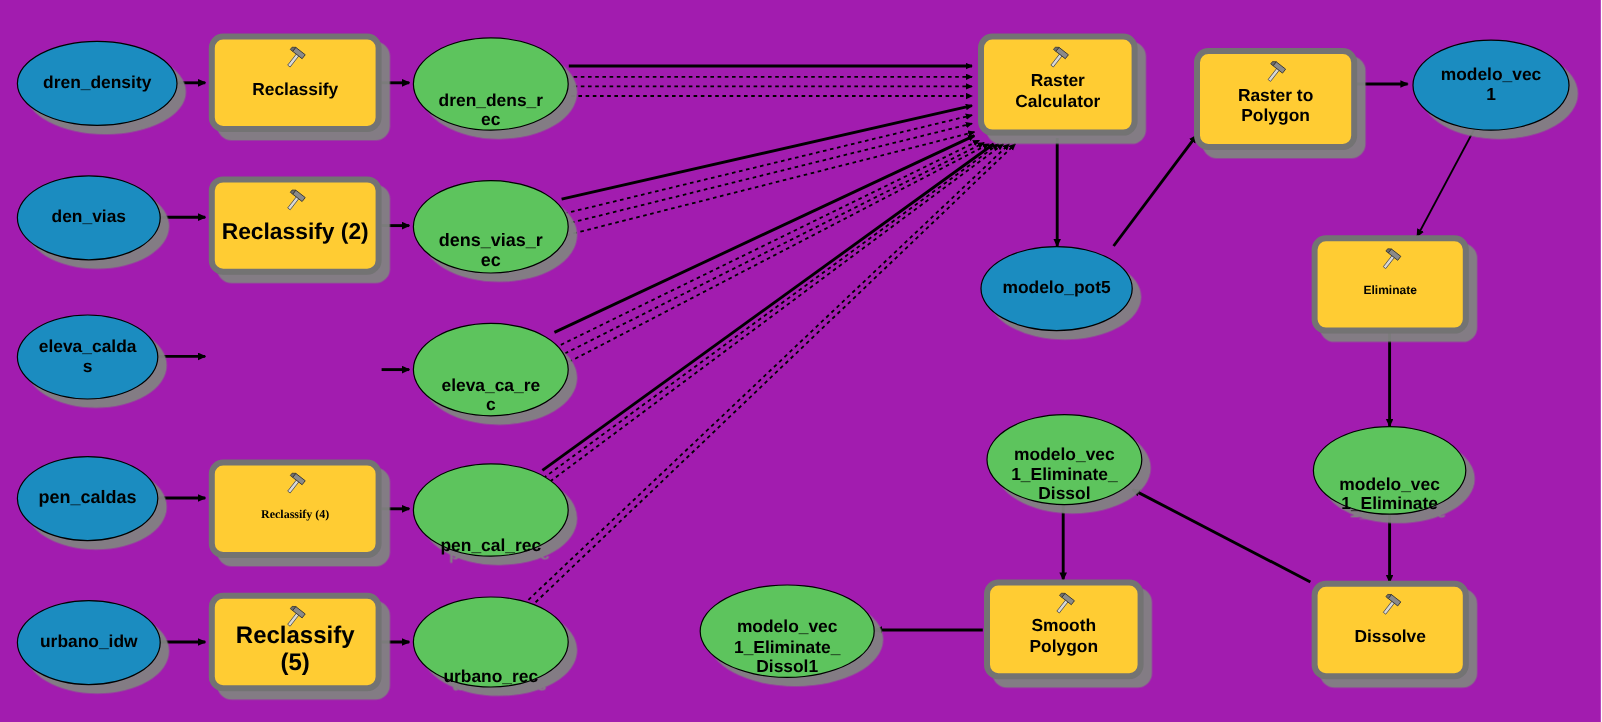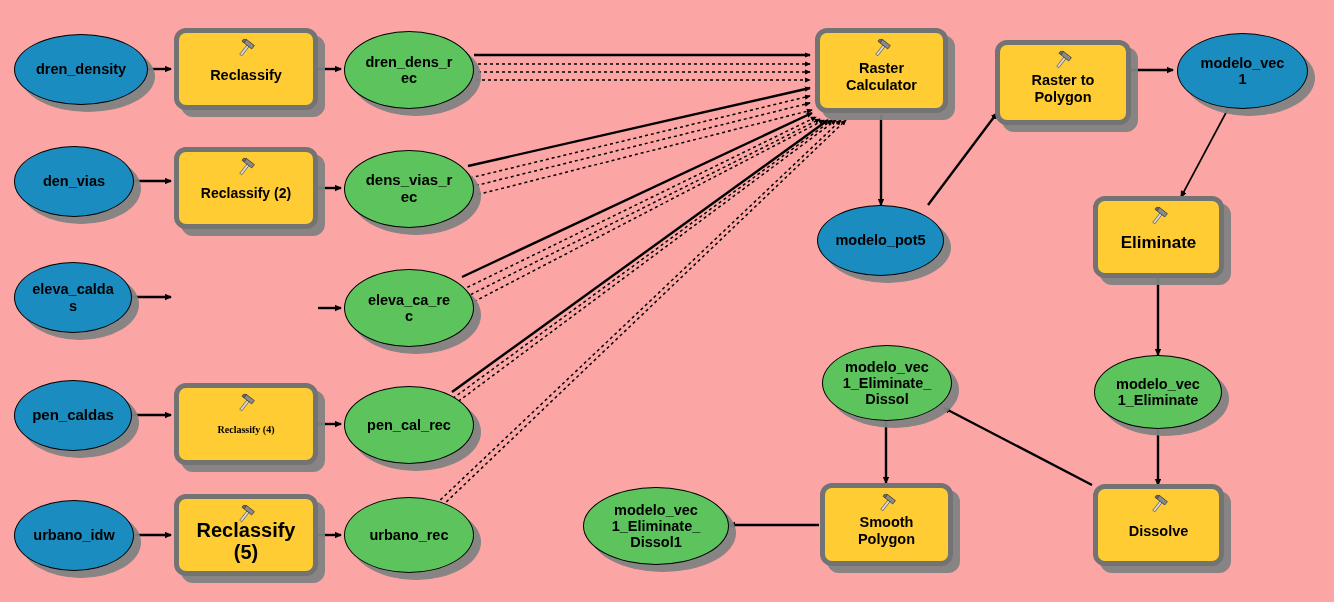--- a/index.html
+++ b/index.html
@@ -1,31 +1,31 @@
 <!DOCTYPE html>
 <html><head>
 <meta charset="utf-8">
 <style>
   html,body{margin:0;padding:0;background:#ffffff;}
   body{width:1335px;height:602px;overflow:hidden;
        font-family:"Liberation Sans",sans-serif;}
-  #canvas{position:relative;width:1334px;height:602px;background:#fca5a5;}
+  #canvas{position:relative;width:1334px;height:602px;background:#a21caf;}
 
   
   .node{position:absolute;box-sizing:border-box;
         display:flex;align-items:center;justify-content:center;
         text-align:center;color:#000;font-weight:bold;
         line-height:1.12;z-index:5;}
   .node .lbl{position:relative;z-index:3;padding:0 4px;white-space:pre-line;}
 
   
   .ellipse{border-radius:50%;border:1px solid #000;
            filter:drop-shadow(7px 7px 0 rgba(130,130,130,0.95));}
   .ellipse.blue{background:#1b8cc0;}
-  .ellipse.green{background:#5dc45d;}
+  .ellipse.green{background:#5dc45d;align-items:flex-end;}
 
   
   .tool{background:#ffcc33;border:5px solid #737373;border-radius:12px;
         filter:drop-shadow(7px 7px 0 rgba(130,130,130,0.95));
         padding-top:12px;}
 
   
   .hammer{position:absolute;top:5px;left:50%;transform:translateX(-50%);
           width:22px;height:22px;z-index:4;}
 
@@ -122,21 +122,21 @@
     <span class="lbl">Reclassify</span>
   </div>
   <div class="node ellipse green" style="left:344px;top:31px;width:130px;height:78px;font-size:14.5px;">
     <span class="lbl">dren_dens_r
 ec</span>
   </div>
 
   <div class="node ellipse blue" style="left:14px;top:146px;width:120px;height:71px;font-size:14.5px;">
     <span class="lbl">den_vias</span>
   </div>
-  <div class="node tool" style="left:174px;top:147px;width:144px;height:82px;font-size:14px;">
+  <div class="node tool" style="left:174px;top:147px;width:144px;height:82px;font-size:19px;">
     <span class="hammer">
       <svg viewBox="0 0 22 22">
           <g transform="rotate(38 11 11)">
         <rect x="9.3" y="7" width="2.6" height="12" fill="#d8d8d8" stroke="#555" stroke-width="0.7"></rect>
         <path d="M5.5 3.2 L15.5 3.2 L15.5 7.4 L5.5 7.4 Z" fill="#8a8a8a" stroke="#333" stroke-width="0.7"></path>
         <path d="M5.5 3.2 L3 5 L3 7.4 L5.5 7.4 Z" fill="#6e6e6e" stroke="#333" stroke-width="0.6"></path>
       </g>
         </svg>
     </span>
     <span class="lbl">Reclassify (2)</span>
@@ -223,21 +223,21 @@
     </span>
     <span class="lbl">Raster to
 Polygon</span>
   </div>
 
   <div class="node ellipse blue" style="left:1177px;top:33px;width:131px;height:76px;font-size:14.5px;">
     <span class="lbl">modelo_vec
 1</span>
   </div>
 
-  <div class="node tool" style="left:1093px;top:196px;width:131px;height:82px;font-size:17px;align-items:center;">
+  <div class="node tool" style="left:1093px;top:196px;width:131px;height:82px;font-size:10px;align-items:center;">
     <span class="hammer">
       <svg viewBox="0 0 22 22">
           <g transform="rotate(38 11 11)">
         <rect x="9.3" y="7" width="2.6" height="12" fill="#d8d8d8" stroke="#555" stroke-width="0.7"></rect>
         <path d="M5.5 3.2 L15.5 3.2 L15.5 7.4 L5.5 7.4 Z" fill="#8a8a8a" stroke="#333" stroke-width="0.7"></path>
         <path d="M5.5 3.2 L3 5 L3 7.4 L5.5 7.4 Z" fill="#6e6e6e" stroke="#333" stroke-width="0.6"></path>
       </g>
         </svg>
     </span>
     <span class="lbl">Eliminate</span>

